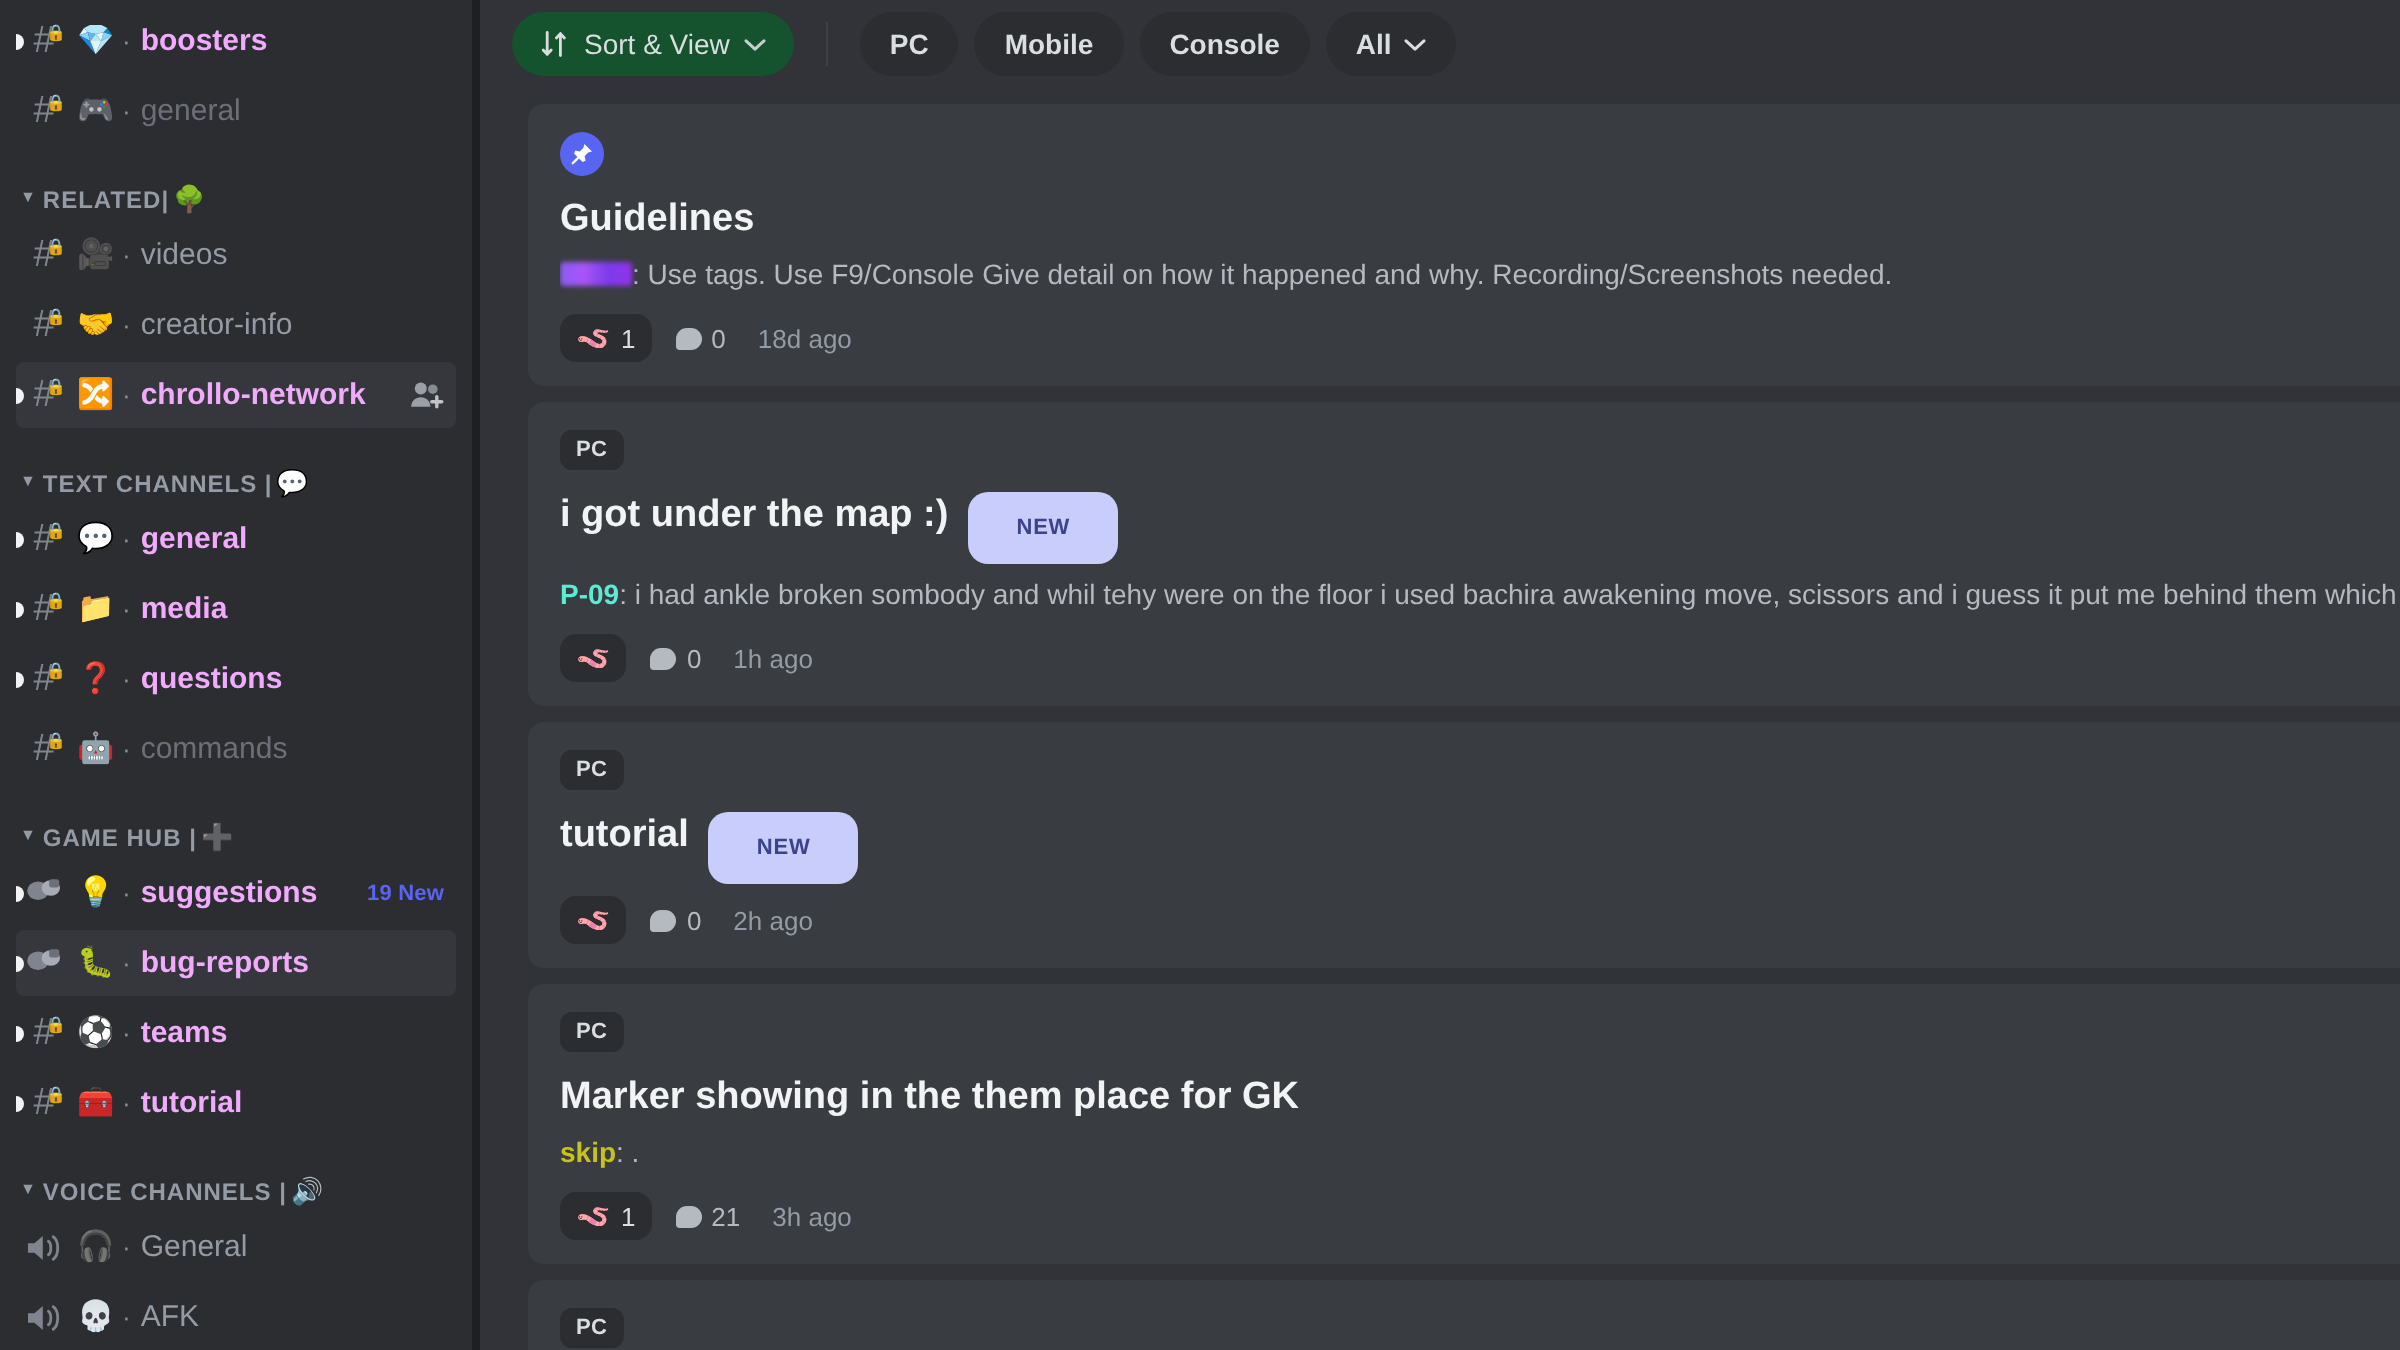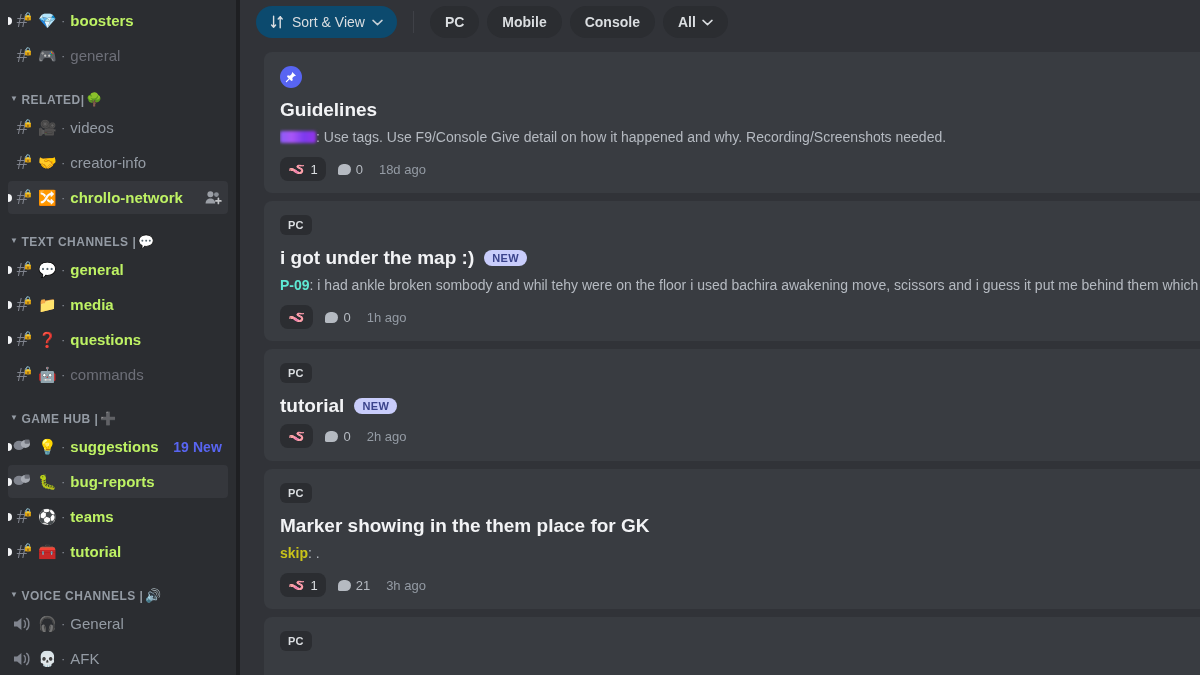--- a/index.html
+++ b/index.html
@@ -45,25 +45,25 @@
     font-size: 15px; line-height: 1;
     display: flex; align-items: center; justify-content: center;
   }
   .ch-dot { color: #8a8f98; font-size: 13px; margin: 0 5px 0 1px; }
   .ch-name {
     font-size: 15px;
     color: #949ba4;
     white-space: nowrap;
     overflow: hidden;
   }
-  .ch-row.unread .ch-name { color: #bef264; font-weight: 600; }
+  .ch-row.unread .ch-name { color: #f0abfc; font-weight: 600; }
   .ch-row.muted .ch-name { color: #6d6f78; }
   .ch-badge {
     margin-left: auto;
-    font-size: 14px; font-weight: 700;
+    font-size: 11px; font-weight: 700;
     color: #5865f2;
     letter-spacing: .1px;
   }
   .ch-trail { margin-left: auto; font-size: 14px; opacity:.8; }
   .cat {
     display: flex; align-items: center;
     padding: 18px 8px 4px 10px;
     font-size: 12px; font-weight: 700;
     letter-spacing: .5px;
     color: #949ba4;
@@ -95,21 +95,21 @@
     height: 44px; flex: 0 0 44px;
     display: flex; align-items: center;
     padding: 0 16px;
     background: #313338;
     gap: 8px;
   }
   .sortview {
     display: flex; align-items: center; gap: 7px;
     height: 32px; padding: 0 14px;
     border-radius: 16px;
-    background: #0c4a6e;
+    background: #14532d;
     color: #dbdee1;
     font-size: 14px; font-weight: 500;
     cursor: pointer;
   }
   .sortview .arrows { font-size: 13px; letter-spacing:-1px; }
   .sortview .chev { font-size: 10px; opacity: .9; }
   .tb-divider {
     width: 1px; height: 22px;
     background: #3f4147;
     margin: 0 8px;
@@ -155,27 +155,27 @@
     background: #2b2d31;
     color: #dbdee1;
     font-size: 11px; font-weight: 700;
     margin-bottom: 11px;
     letter-spacing: .2px;
   }
   .post-title {
     font-size: 19px; font-weight: 700;
     color: #f2f3f5;
     line-height: 24px;
-    display: flex; align-items: center; gap: 10px;
+    display: flex; gap: 10px;
     margin-bottom: 6px;
     white-space: nowrap;
   }
   .new-pill {
     display: inline-flex; align-items: center; justify-content: center;
-    height: 16px; padding: 0 8px;
+    height: 36px; padding: 0 24px;
     border-radius: 10px;
     background: #c9cdfb;
     color: #3b438c;
     font-size: 11px; font-weight: 700;
     letter-spacing: .4px;
   }
   .post-preview {
     font-size: 14px;
     color: #b5bac1;
     line-height: 18px;

